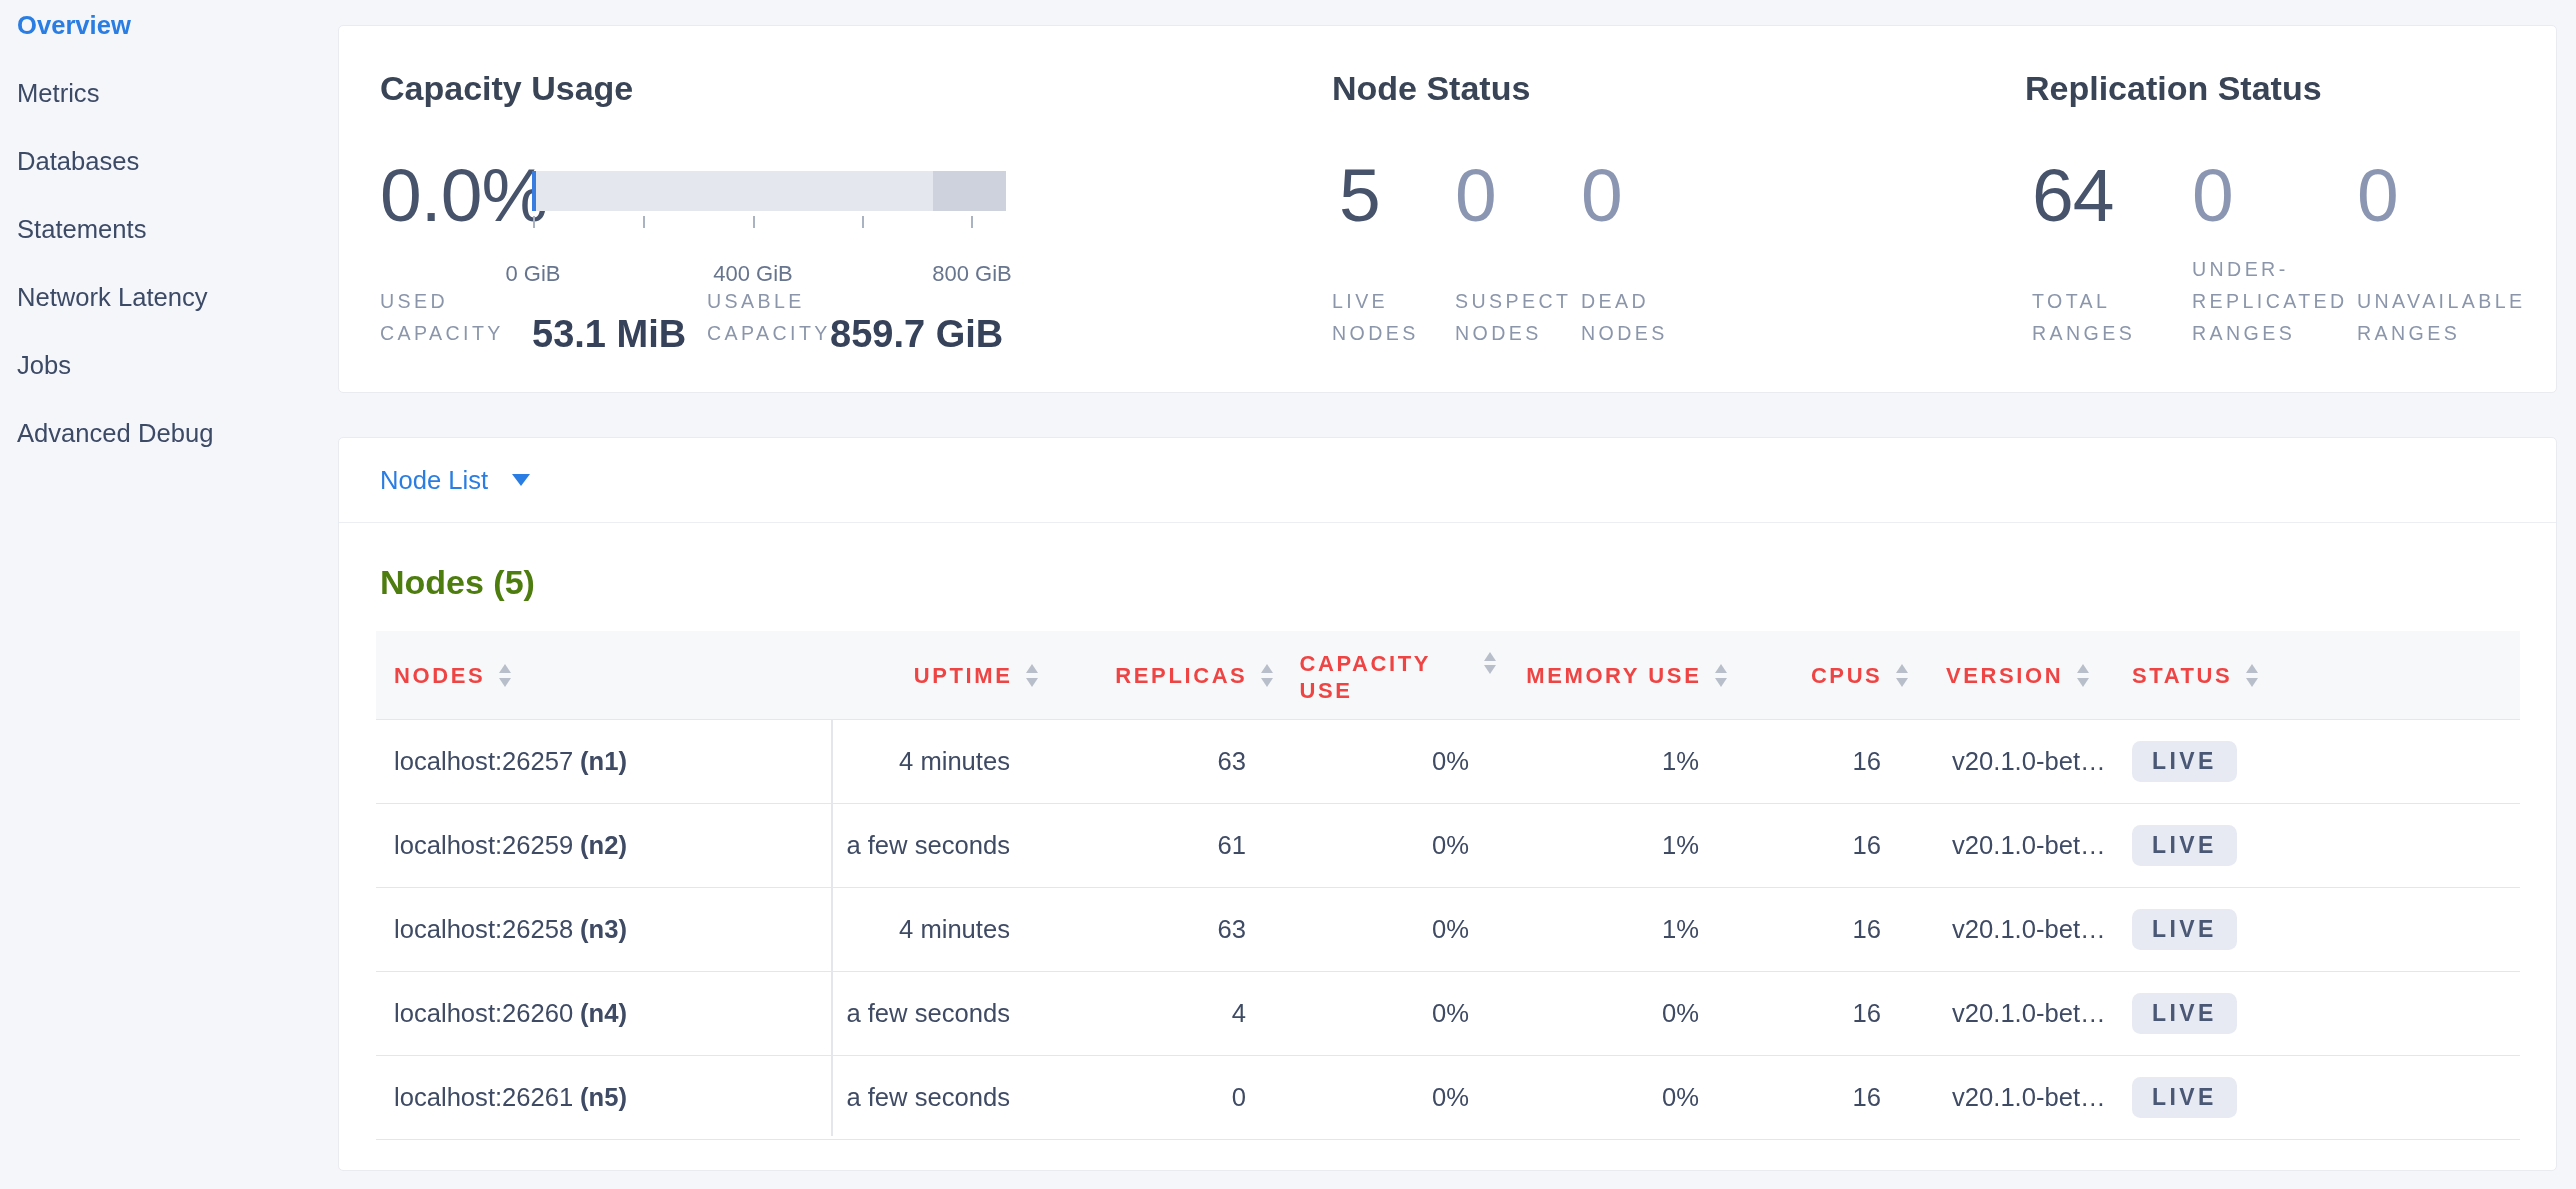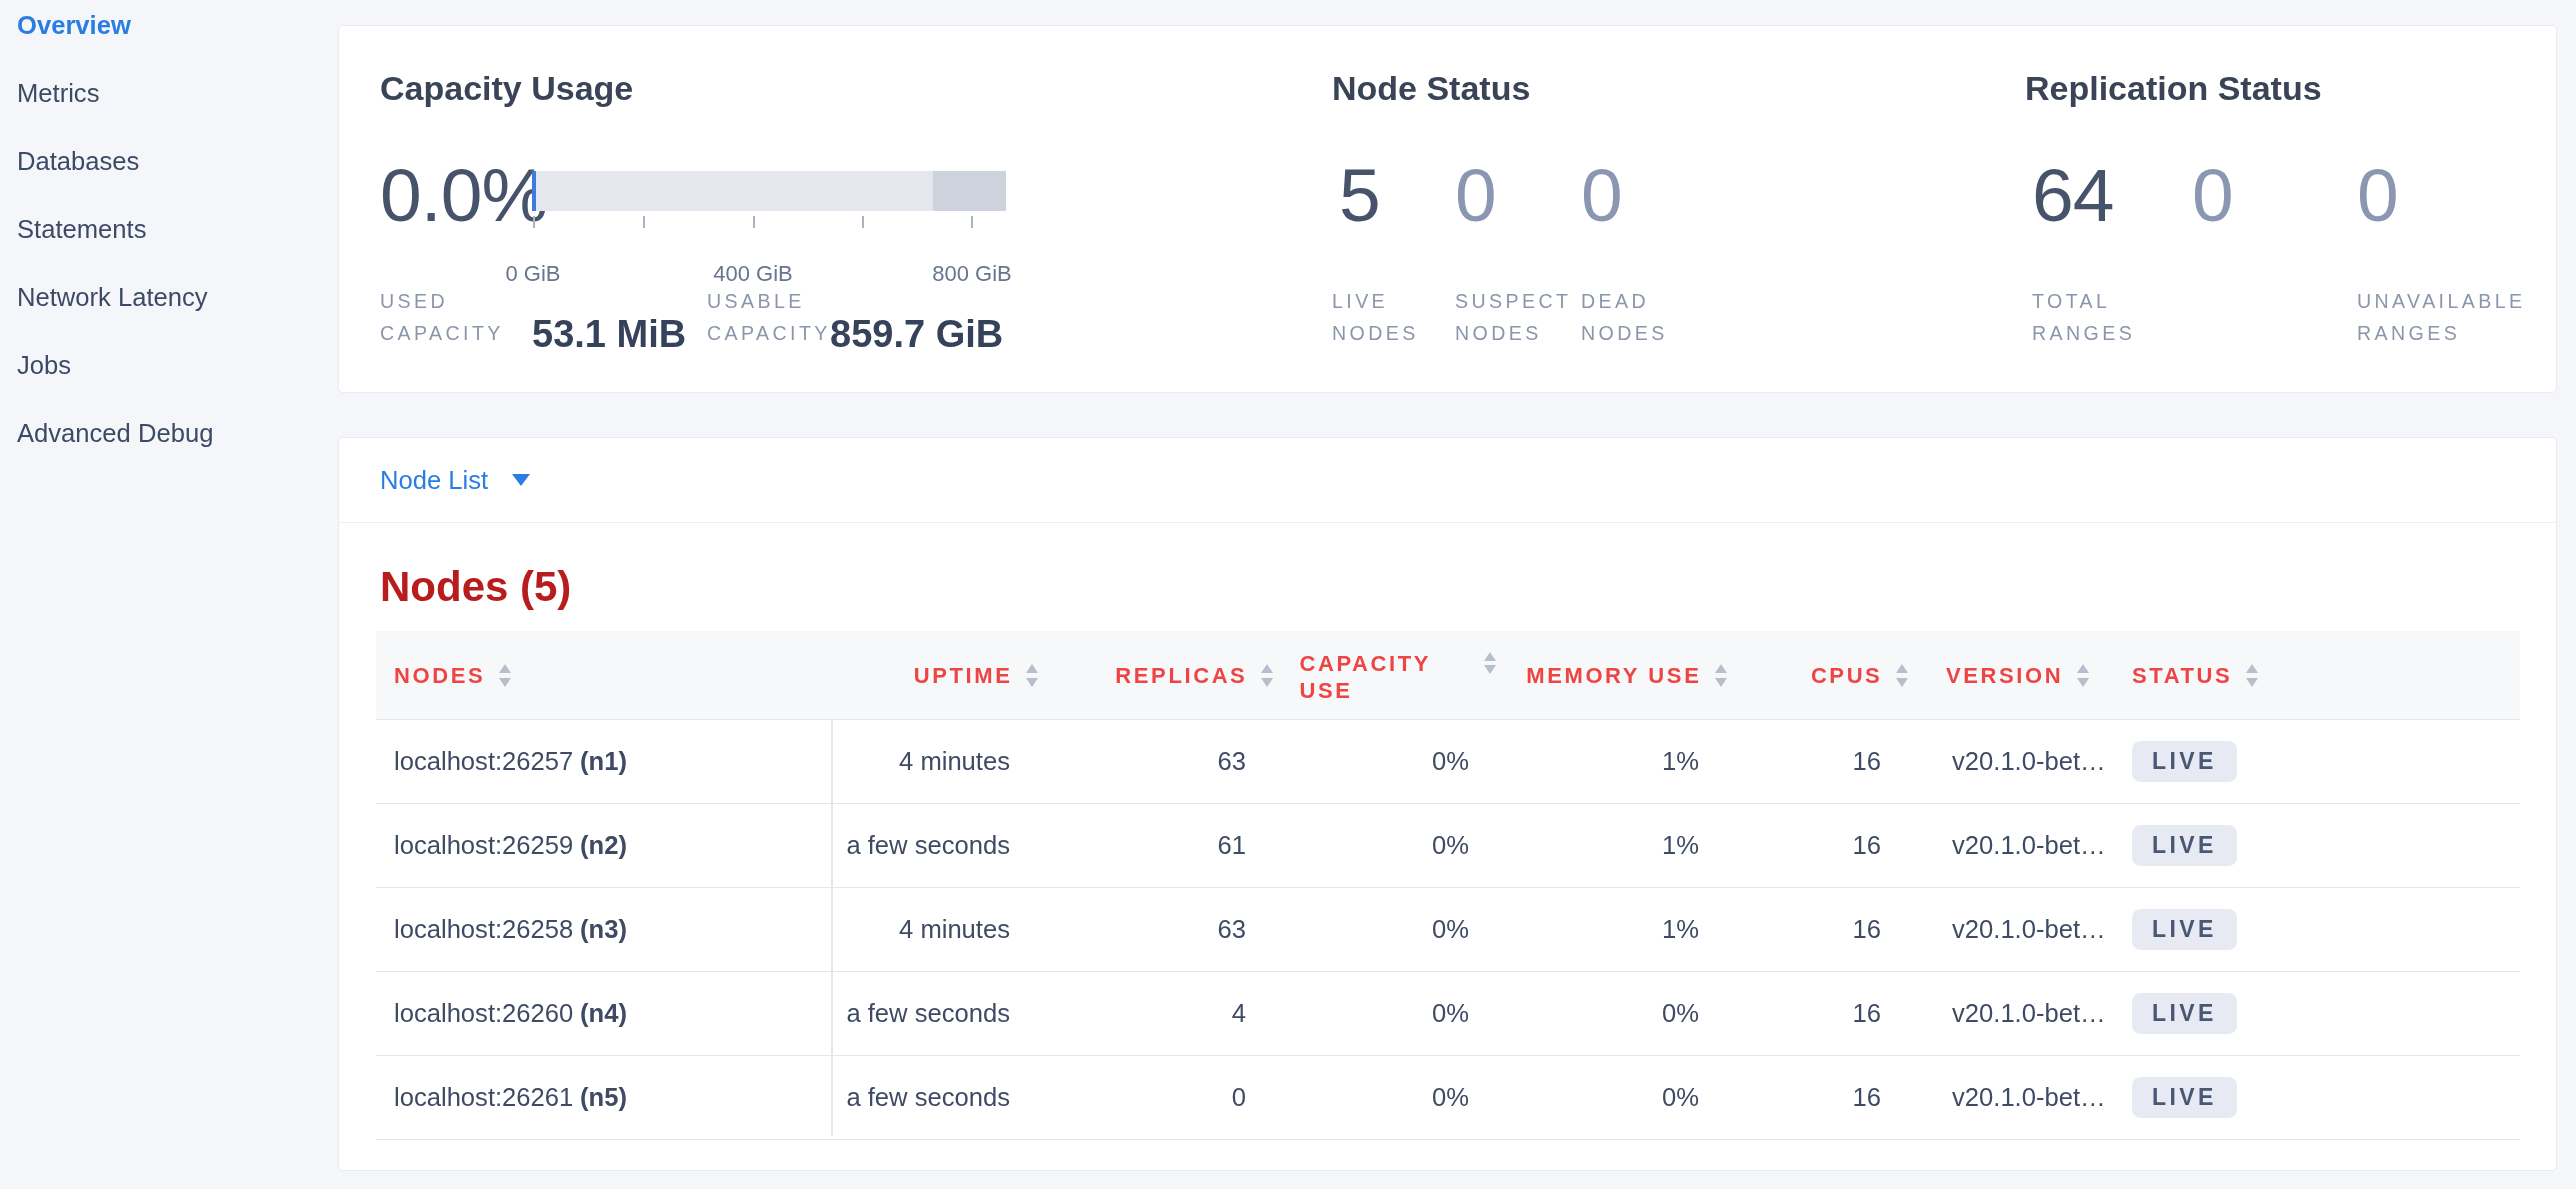--- a/index.html
+++ b/index.html
@@ -53,21 +53,21 @@
   .dropdown-row {
     position:absolute; left:0; top:0; width:100%; height:85px;
     border-bottom:1.7px solid #eceef3; display:flex; align-items:center; cursor:pointer;
   }
   .dropdown-label { margin-left:41px; font-size:25.6px; color:#2a7de2; }
   .caret-down {
     margin-left:24px; width:0; height:0;
     border-left:9.4px solid transparent; border-right:9.4px solid transparent;
     border-top:12px solid #2a7de2;
   }
-  .nodes-heading { position:absolute; left:41px; top:125px; font-size:42px; font-weight:bold; color:#b91c1c; }
+  .nodes-heading { position:absolute; left:41px; top:125px; font-size:34px; font-weight:bold; color:#4d7c0f; }
 
   .table { position:absolute; left:37px; top:193px; width:2144px; }
   .thead {
     position:relative; height:89px; background:#f7f8f9;
     border-bottom:1.7px solid #e4e7ec;
   }
   .th {
     position:absolute; top:0; height:89px; display:flex; align-items:center;
     font-size:22px; font-weight:bold; letter-spacing:2.6px; color:#ef4444; cursor:pointer;
     white-space:nowrap;
@@ -158,20 +158,21 @@
   <div class="big-number dim" style="left:1242px">0</div>
   <div class="stat-label" style="left:993px; width:128px">LIVE NODES</div>
   <div class="stat-label" style="left:1116px; width:145px">SUSPECT NODES</div>
   <div class="stat-label" style="left:1242px; width:128px">DEAD NODES</div>
 
   <h2 class="section-title" style="left:1686px">Replication Status</h2>
   <div class="big-number" style="left:1693px">64</div>
   <div class="big-number dim" style="left:1853px">0</div>
   <div class="big-number dim" style="left:2018px">0</div>
   <div class="stat-label" style="left:1693px; width:128px">TOTAL RANGES</div>
+  <div class="stat-label" style="left:1853px; width:196px">UNDER-REPLICATED RANGES</div>
   <div class="stat-label" style="left:2018px; width:205px">UNAVAILABLE RANGES</div>
 </section>
 
 <section class="card" id="card-nodes">
 
   <div class="dropdown-row">
     <span class="dropdown-label">Node List</span>
     <span class="caret-down"></span>
   </div>
 

